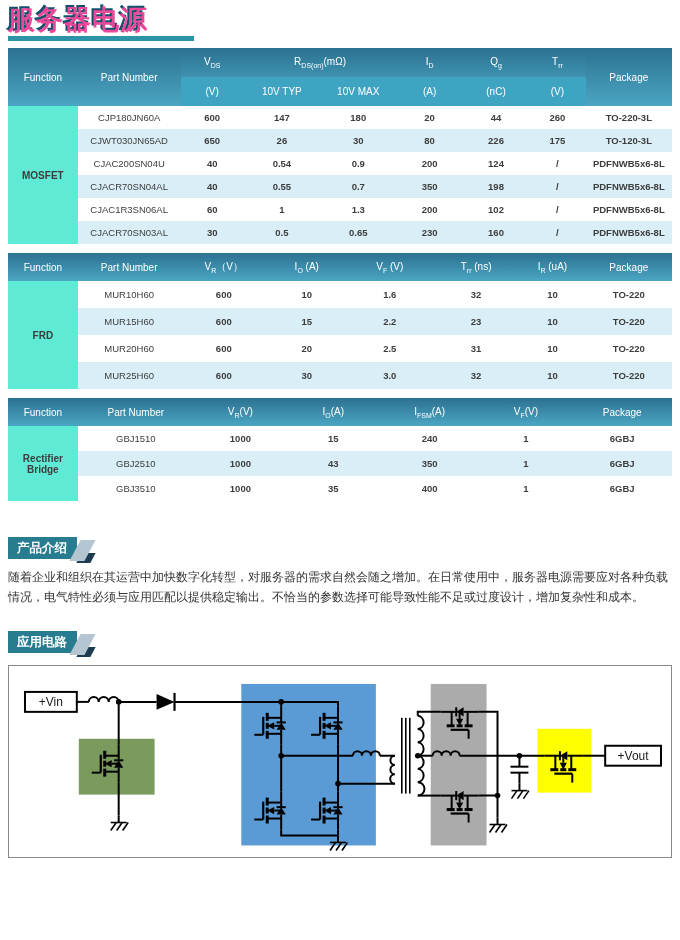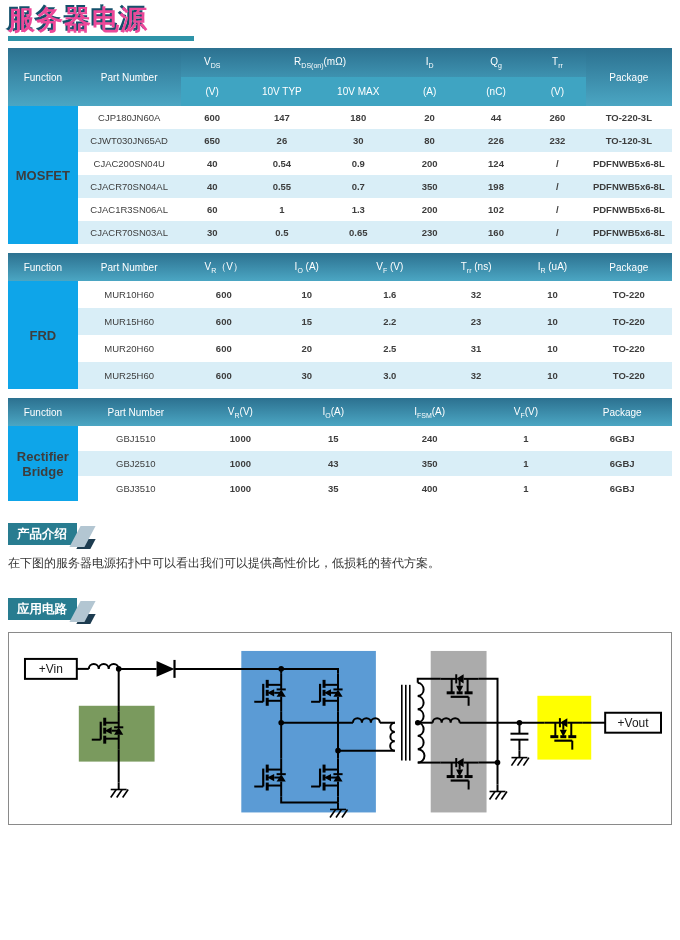--- a/index.html
+++ b/index.html
@@ -16,31 +16,31 @@
   table.spec:not(:first-child){margin-top:9px;}
   .t0 thead tr{height:29px;} .t1 thead tr,.t2 thead tr{height:28px;}
   .t0 tbody tr{height:23px;} .t1 tbody tr{height:27px;} .t2 tbody tr{height:25px;}
   th{color:#fff;font-weight:400;font-size:10px;text-align:center;padding:0;}
   th sub{font-size:7px;}
   td{text-align:center;font-size:9.5px;color:#3d3d3d;font-weight:600;padding:0;}
   .hdr-span{background:linear-gradient(180deg,#2C7190 0%,#4BA6C3 100%);}
   .t0 .hdr-top{background:linear-gradient(180deg,#2C7190,#3E92B0);}
   .t0 .hdr-unit{background:#3FA4C2;}
   tbody tr:nth-child(even) td.d{background:#D9EEF7;}
-  td.fn{background:#0ea5e9;font-size:13px;}
+  td.fn{background:#5eead4;font-size:10px;}
   td.pn{font-weight:400;}
 
   
   .badge{display:inline-block;position:relative;z-index:0;background:#287C90;color:#fff;
     font-size:12.5px;font-weight:bold;padding:4px 10px 4px 9px;line-height:14px;}
   .badge::before{content:"";position:absolute;right:-16px;bottom:-4px;width:14px;height:10px;
     background:#1D3C50;transform:skewX(-28deg);z-index:-2;}
   .badge::after{content:"";position:absolute;right:-13px;top:3px;bottom:-2px;width:15px;
     background:#B3C6D2;transform:skewX(-28deg);z-index:-1;}
-  .intro-sec{margin-top:22px;}
+  .intro-sec{margin-top:36px;}
   .paras{margin-top:9px;}
   .para{margin:0;font-size:12px;line-height:19.5px;color:#333;white-space:pre-wrap;}
   .circuit-sec{margin-top:24px;}
 
   
   .circuit-frame{margin-top:12px;border:1px solid #8a8a8a;background:#fff;}
   .circuit-frame svg{display:block;width:100%;height:auto;}
 </style>
 </head>
 <body>
@@ -95,21 +95,21 @@
             <td class="d">260</td>
             <td class="d">TO-220-3L</td>
           </tr>
           <tr>
             <td class="d pn">CJWT030JN65AD</td>
             <td class="d">650</td>
             <td class="d">26</td>
             <td class="d">30</td>
             <td class="d">80</td>
             <td class="d">226</td>
-            <td class="d">232</td>
+            <td class="d">175</td>
             <td class="d">TO-120-3L</td>
           </tr>
           <tr>
             <td class="d pn">CJAC200SN04U</td>
             <td class="d">40</td>
             <td class="d">0.54</td>
             <td class="d">0.9</td>
             <td class="d">200</td>
             <td class="d">124</td>
             <td class="d">/</td>
@@ -257,21 +257,21 @@
             <td class="d">1</td>
             <td class="d">6GBJ</td>
           </tr>
         </tbody>
       </table>
     </div>
 
   <div class="intro-sec">
     <span class="badge">产品介绍</span>
     <div class="paras">
-        <p class="para">在下图的服务器电源拓扑中可以看出我们可以提供高性价比，低损耗的替代方案。</p>
+        <p class="para">随着企业和组织在其运营中加快数字化转型，对服务器的需求自然会随之增加。在日常使用中，服务器电源需要应对各种负载情况，电气特性必须与应用匹配以提供稳定输出。不恰当的参数选择可能导致性能不足或过度设计，增加复杂性和成本。</p>
       </div>
   </div>
 
   <div class="circuit-sec">
     <span class="badge">应用电路</span>
     <div class="circuit-frame">
       <svg viewBox="0 0 664 192" xmlns="http://www.w3.org/2000/svg">
         <defs>
           <g id="fet" fill="none" stroke="#000" stroke-width="2">
             <path d="M0,-19 V-3"></path>

